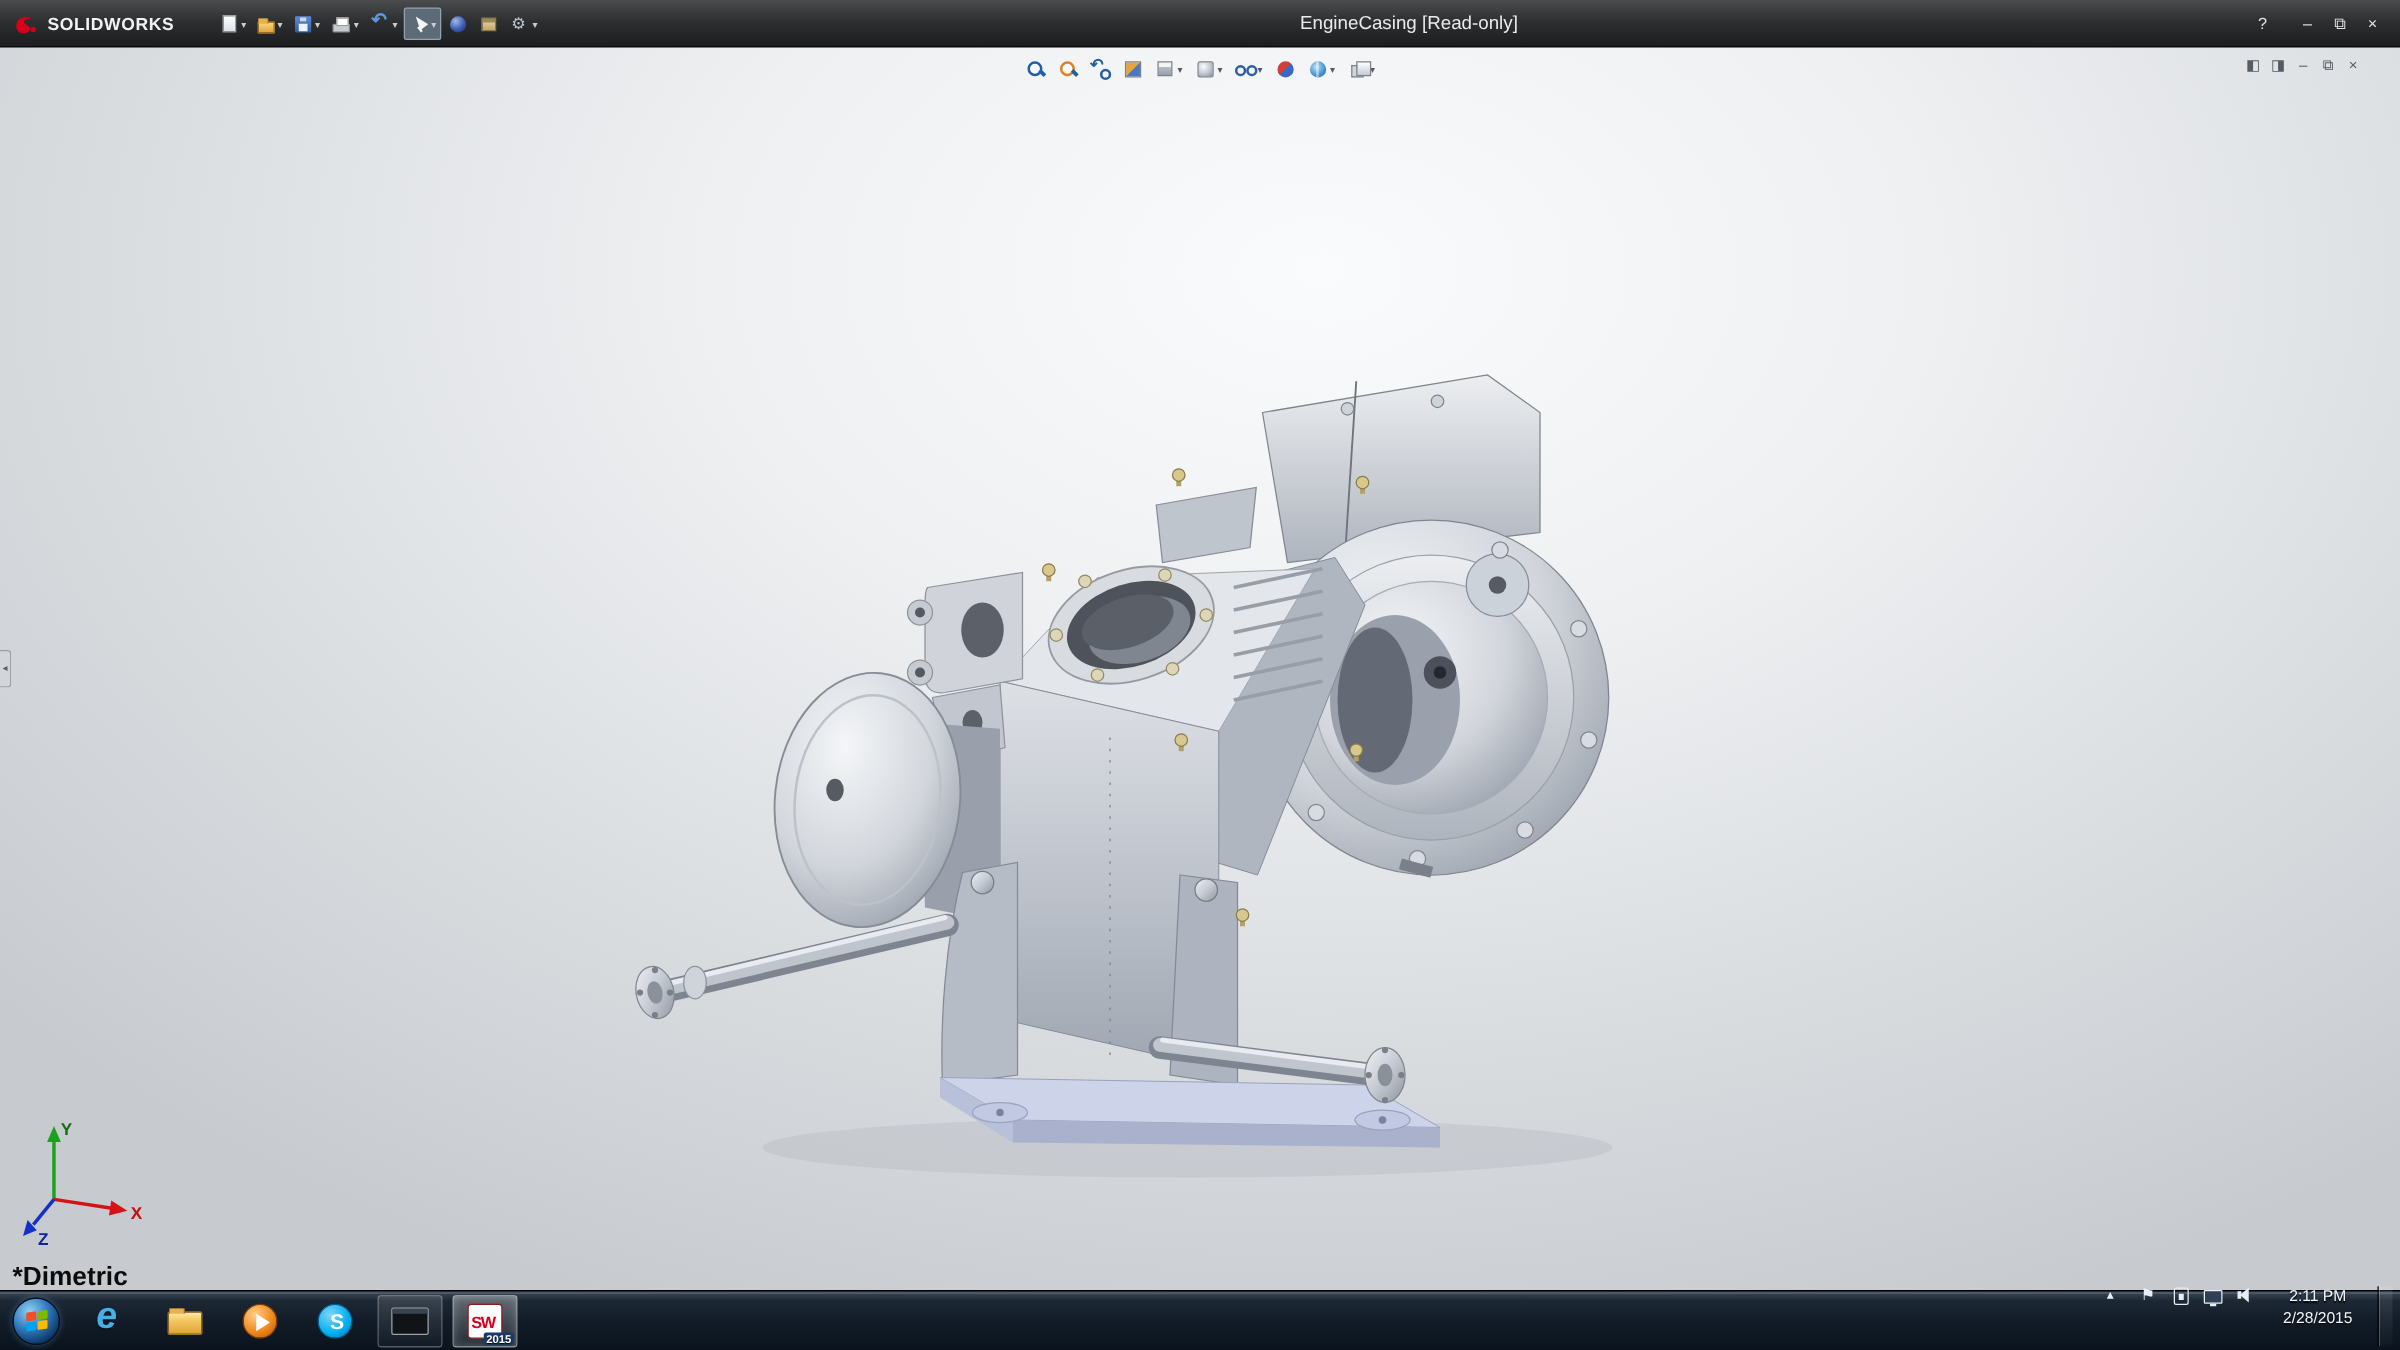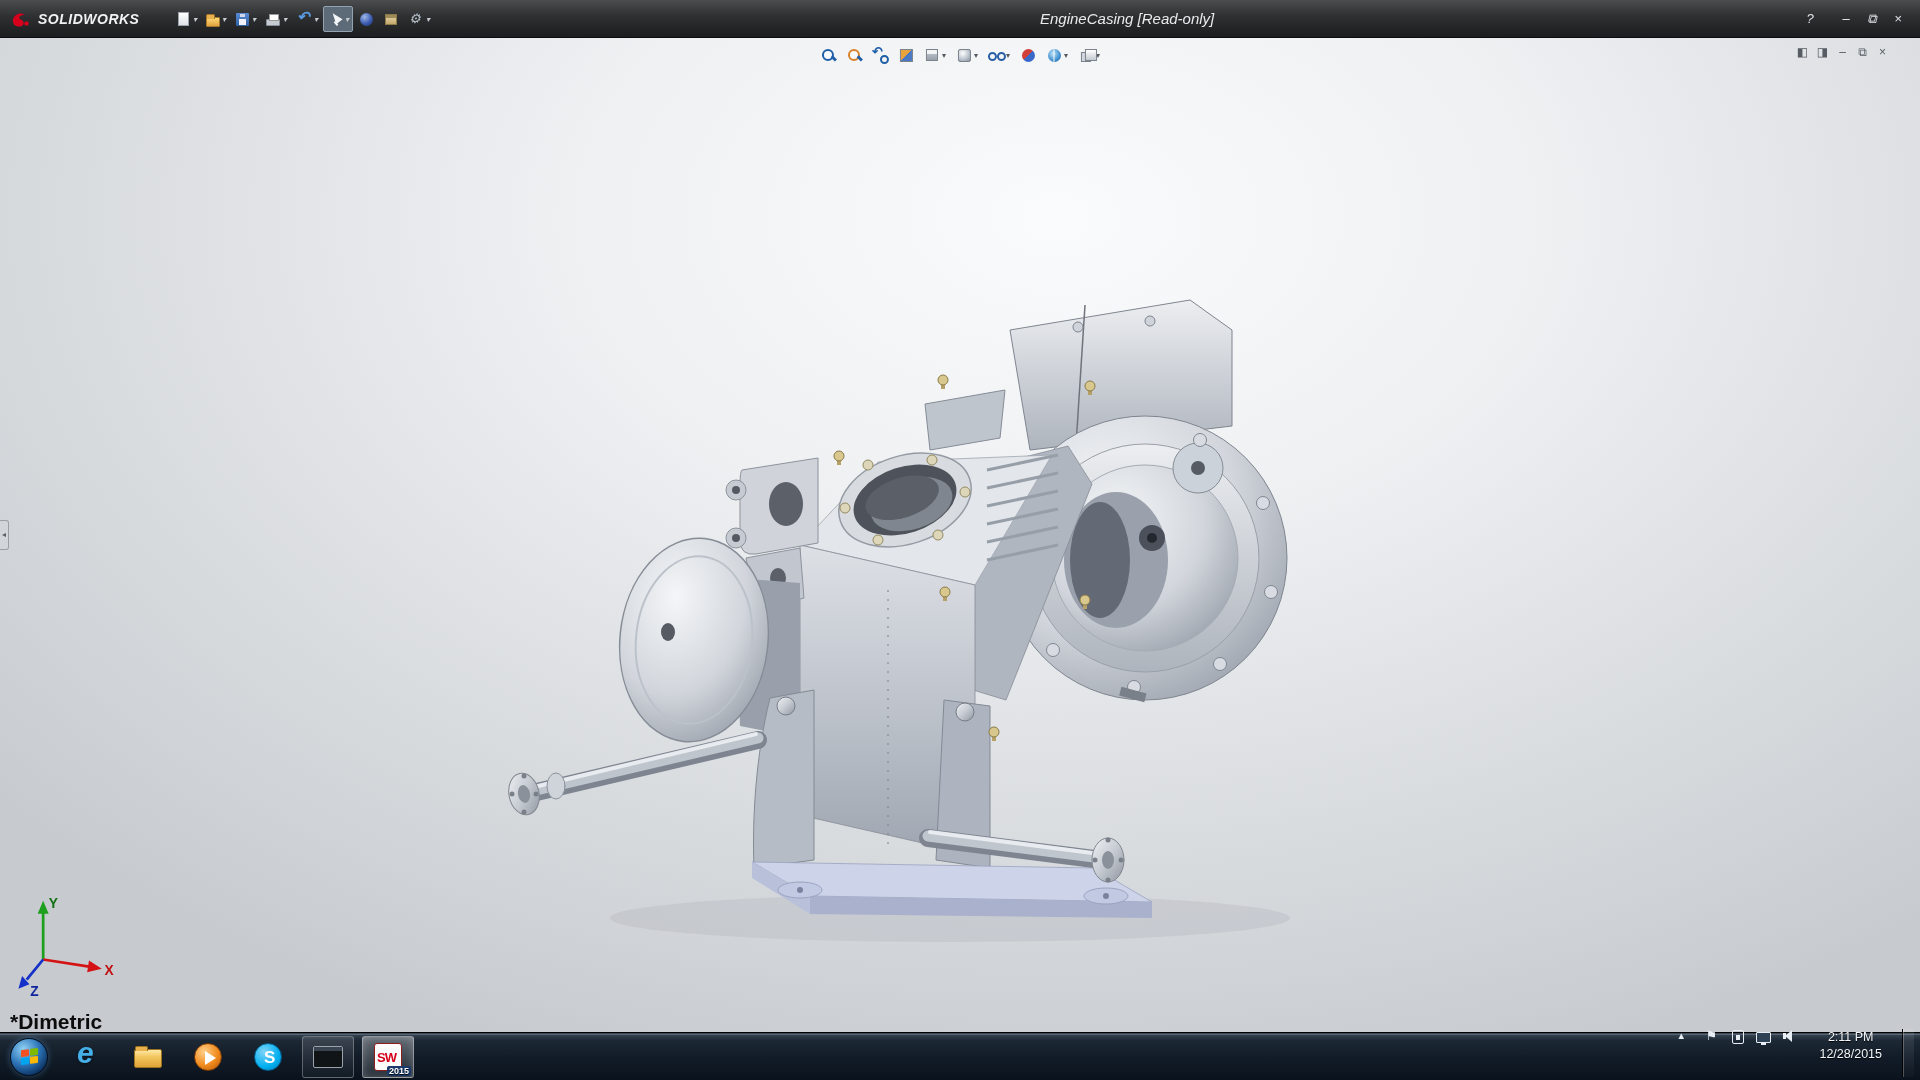--- a/index.html
+++ b/index.html
@@ -3,21 +3,21 @@
 <meta charset="utf-8">
 <style>
   * { box-sizing: border-box; margin: 0; padding: 0; }
   html,body { width:1920px; height:1080px; overflow:hidden; background:#000;
               font-family:"Liberation Sans", sans-serif; }
   #screen { position:relative; width:1920px; height:1080px; }
 
   
   #titlebar { position:absolute; left:0; top:0; width:1920px; height:38px;
     background:linear-gradient(180deg,#4a4c4e 0%,#2d2f31 45%,#1b1d1f 100%);
-    border-bottom:1px solid #0b0c0d;font-style:italic; }
+    border-bottom:1px solid #0b0c0d; }
   #logo { position:absolute; left:10px; top:0; height:38px; display:flex; align-items:center; gap:6px; }
   #logo .mark { width:22px; height:22px; }
   #logo .wordmark { color:#f2f2f2; font-size:14px; font-weight:bold; letter-spacing:.5px; }
   #main-toolbar { position:absolute; left:172px; top:0; height:38px; display:flex; align-items:center; gap:1px; }
   .tbtn { display:flex; align-items:center; height:26px; padding:0 3px; border:1px solid transparent; border-radius:2px; }
   .tbtn.active { background:#5d6b78; border-color:#93a3b2; }
   .dd { font-size:8px; color:#c9ced4; margin-left:2px; }
   #view-toolbar .dd { color:#555a60; }
   .icon { width:16px; height:16px; position:relative; display:inline-block; }
 
@@ -456,19 +456,19 @@
     <div id="tray">
       <div style="display:flex;align-items:center;gap:12px">
           <div class="tray-ic tray-hidden-icons-chevron"></div>
           <div class="tray-ic tray-action-center-flag"></div>
           <div class="tray-ic tray-power"></div>
           <div class="tray-ic tray-display"></div>
           <div class="tray-ic tray-volume"></div>
         </div>
       <div id="clock">
         <div>2:11 PM</div>
-        <div>12/28/2015</div>
+        <div>2/28/2015</div>
       </div>
       <div id="show-desktop"></div>
     </div>
   </div>
 
 </div>
 
 </body></html>

